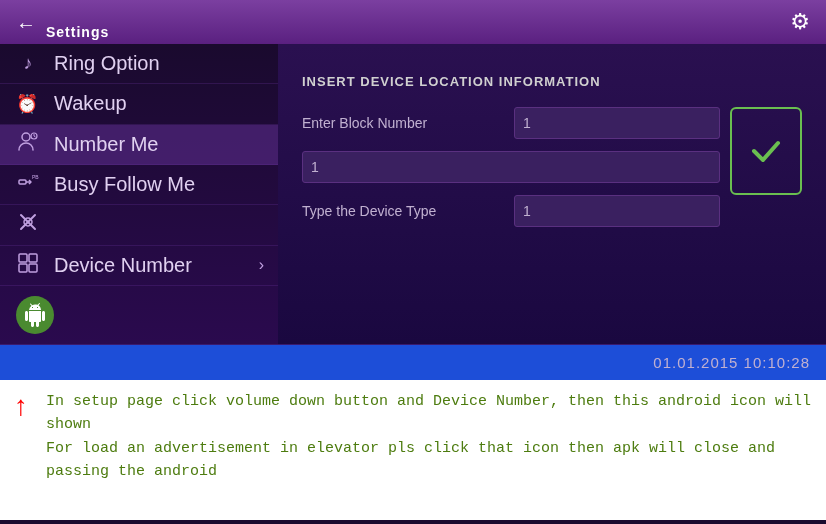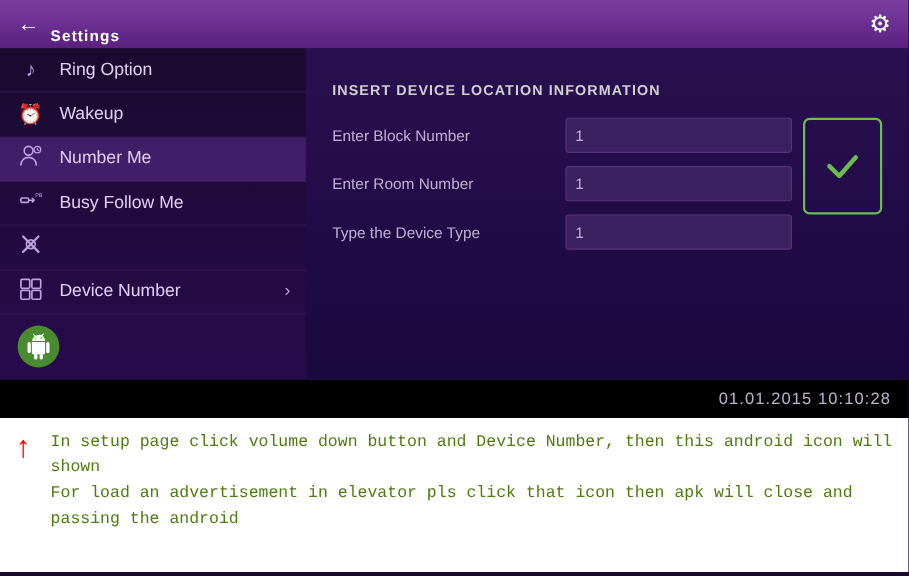--- a/index.html
+++ b/index.html
@@ -56,21 +56,21 @@
       background: rgba(120,60,180,0.4);
     }
     .sidebar-item-icon {
       color: #c0a0e0;
       font-size: 18px;
       width: 24px;
       text-align: center;
     }
     .sidebar-item-label {
       color: #e0d0f0;
-      font-size: 16px;
+      font-size: 20px;
       font-weight: 500;
     }
     .sidebar-item-chevron {
       position: absolute;
       right: 14px;
       color: #c0a0e0;
       font-size: 16px;
     }
 
     
@@ -132,21 +132,21 @@
       display: flex;
     }
     .form-fields {
       flex: 1;
     }
 
     
     .status-bar {
       width: 100%;
       height: 36px;
-      background: #000000;
+      background: #1d4ed8;
       border-top: 1px solid #3a1a6e;
       display: flex;
       align-items: center;
       justify-content: flex-end;
       padding: 0 16px;
     }
     .status-time {
       color: #c0b0d0;
       font-size: 15px;
       letter-spacing: 1px;
@@ -291,21 +291,20 @@
 
       <div class="form-and-button">
         <div class="form-fields">
 
           <div class="form-row">
             <span class="form-label">Enter Block Number</span>
             <input class="form-input" type="text" value="1" style="">
           </div>
 
           <div class="form-row">
-            <span class="form-label">Enter Room Number</span>
             <input class="form-input" type="text" value="1" style="">
           </div>
 
           <div class="form-row">
             <span class="form-label">Type the Device Type</span>
             <input class="form-input" type="text" value="1" style="">
           </div>
 
         </div>
 

